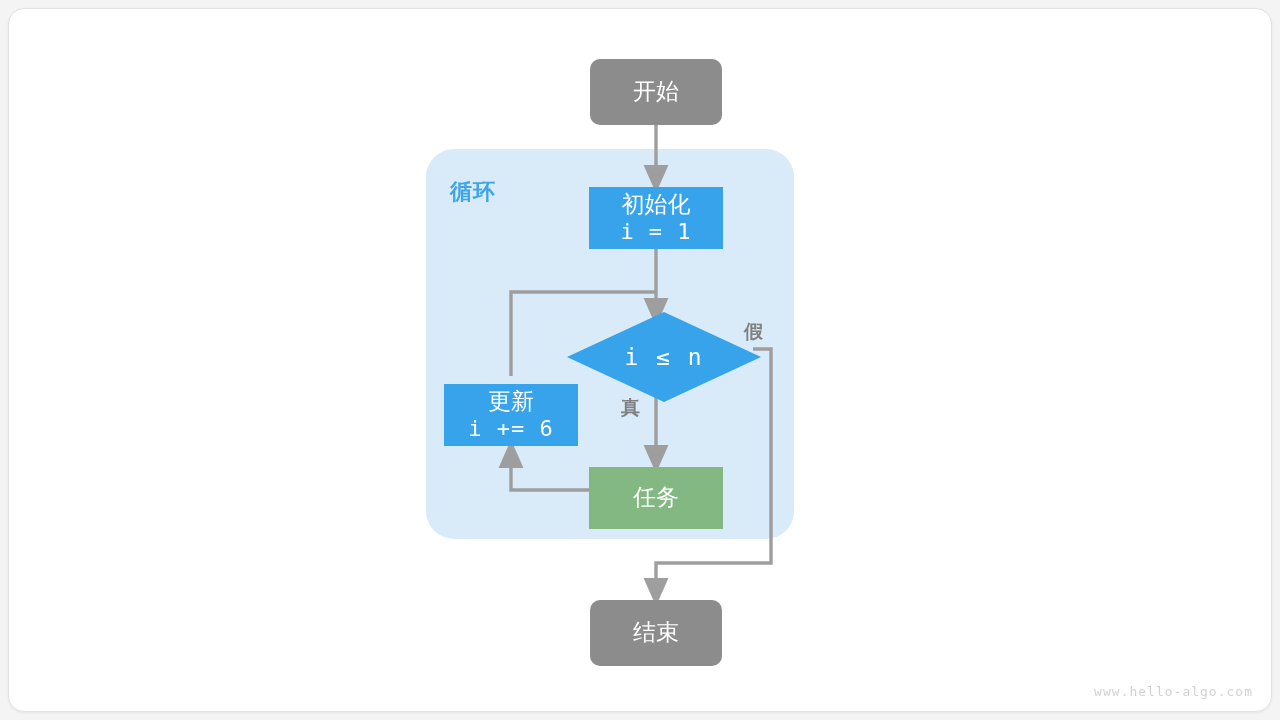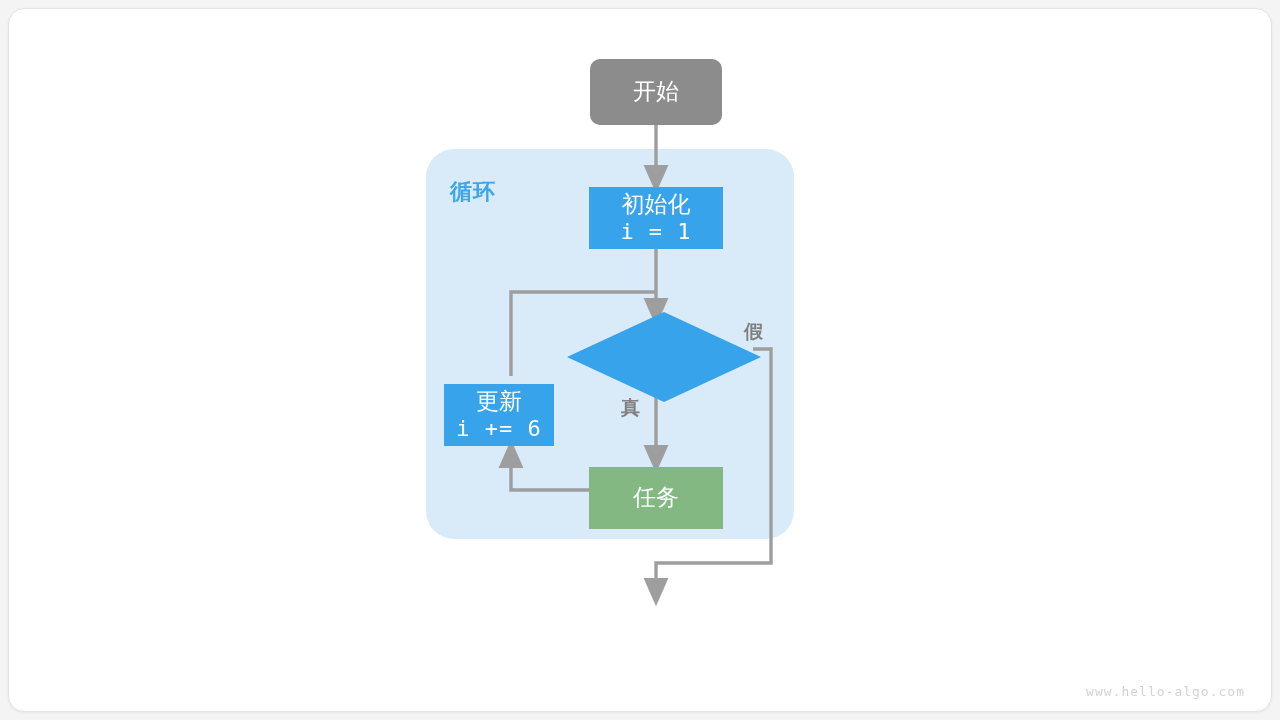--- a/index.html
+++ b/index.html
@@ -117,21 +117,21 @@
   .edge-label {
     position: absolute;
     font-size: 19px;
     font-weight: bold;
     color: #808080;
     white-space: nowrap;
   }
   
   .watermark {
     position: absolute;
-    right: 28px;
+    right: 20px;
     bottom: 14px;
     font-family: "DejaVu Sans Mono", "Liberation Mono", monospace;
     font-size: 13px;
     color: #d2d2d2;
     letter-spacing: 1px;
     margin-top: 48px;
   }
 </style>
 </head>
 <body>
@@ -169,30 +169,36 @@
 
       <div class="node terminal" style="left:581px; top:50px; width:132px; height:66px;">
         <span class="l1">开始</span>
       </div>
 
       <div class="node process-blue" style="left:580px; top:178px; width:134px; height:62px;">
         <span class="l1">初始化</span>
         <span class="l2">i = 1</span>
       </div>
 
-
-      <div class="node process-blue" style="left:435px; top:375px; width:110px; height:62px;">
+      <div class="diamond-text" style="left:558px; top:325px; width:194px; height:46px;">
+        <span>i ≤ n</span>
+      </div>
+
+      <div class="node process-blue" style="left:435px; top:375px; width:134px; height:62px;">
         <span class="l1">更新</span>
         <span class="l2">i += 6</span>
       </div>
 
       <div class="node process-green" style="left:580px; top:458px; width:134px; height:62px;">
         <span class="l1">任务</span>
       </div>
 
+      <div class="node terminal" style="left:581px; top:591px; width:132px; height:66px;">
+        <span class="l1">结束</span>
+      </div>
 
       <div class="edge-label" style="left:612px; top:386px;">
         <span>真</span>
       </div>
 
       <div class="edge-label" style="left:735px; top:310px;">
         <span>假</span>
       </div>
 
       <div class="watermark">www.hello-algo.com</div>

